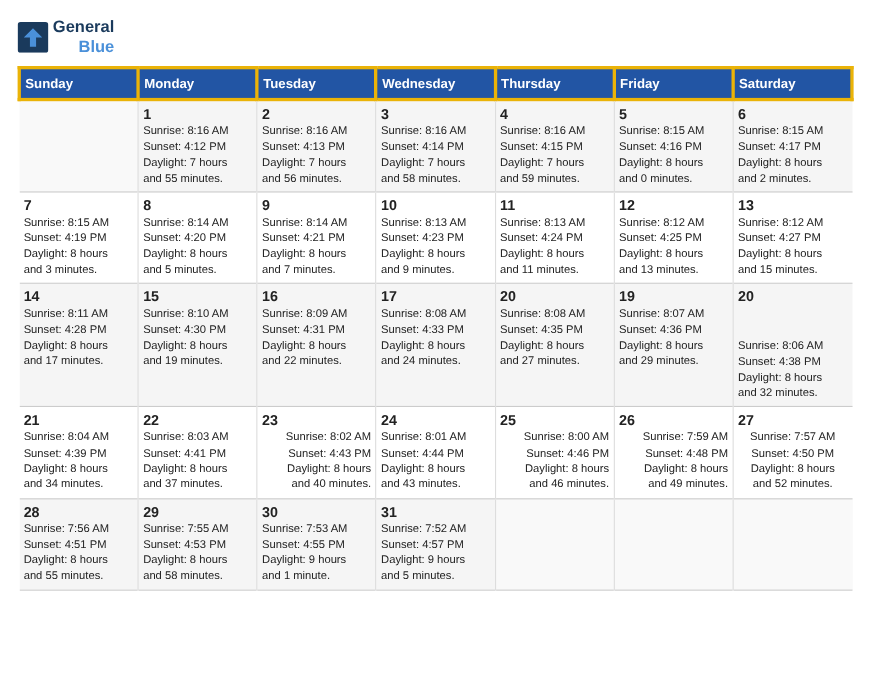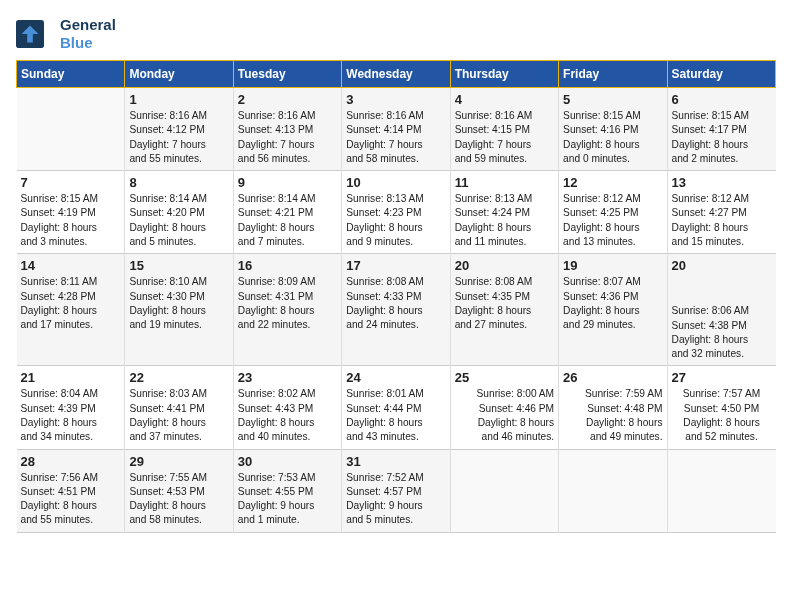--- a/index.html
+++ b/index.html
@@ -12,21 +12,22 @@
     }
     .header-area {
       display: flex;
       justify-content: space-between;
       align-items: flex-start;
       margin-bottom: 4px;
     }
     .logo {
       display: flex;
       align-items: center;
-      gap: 16px;
+      gap: 4px;
+      text-align: right;
     }
     .logo-text {
       font-size: 15px;
       font-weight: bold;
       color: #1a3a5c;
       line-height: 1.2;
     }
     .logo-icon {
       width: 28px;
       height: 28px;
@@ -50,21 +51,21 @@
       margin-top: 8px;
       font-size: 11px;
     }
     thead tr th {
       background-color: #2255a4;
       color: #fff;
       padding: 6px 4px;
       text-align: left;
       font-size: 12px;
       font-weight: bold;
-      border: 1px solid #eab308;
+      border: 3px solid #eab308;
     }
     tbody tr {
       border-bottom: 1px solid #ccc;
     }
     tbody tr:nth-child(odd) {
       background-color: #f5f5f5;
     }
     tbody tr:nth-child(even) {
       background-color: #ffffff;
     }
@@ -280,21 +281,21 @@
         </td>
         <td>
           <span class="day-number">22</span>
           <div class="cell-text" style="white-space: pre-line;">Sunrise: 8:03 AM
 Sunset: 4:41 PM
 Daylight: 8 hours
 and 37 minutes.</div>
         </td>
         <td>
           <span class="day-number">23</span>
-          <div class="cell-text" style="white-space: pre-line;">Sunrise: 8:02 AM
+          <div class="cell-text" style="white-space: pre-line; text-align: right;">Sunrise: 8:02 AM
 Sunset: 4:43 PM
 Daylight: 8 hours
 and 40 minutes.</div>
         </td>
         <td>
           <span class="day-number">24</span>
           <div class="cell-text" style="white-space: pre-line;">Sunrise: 8:01 AM
 Sunset: 4:44 PM
 Daylight: 8 hours
 and 43 minutes.</div>

